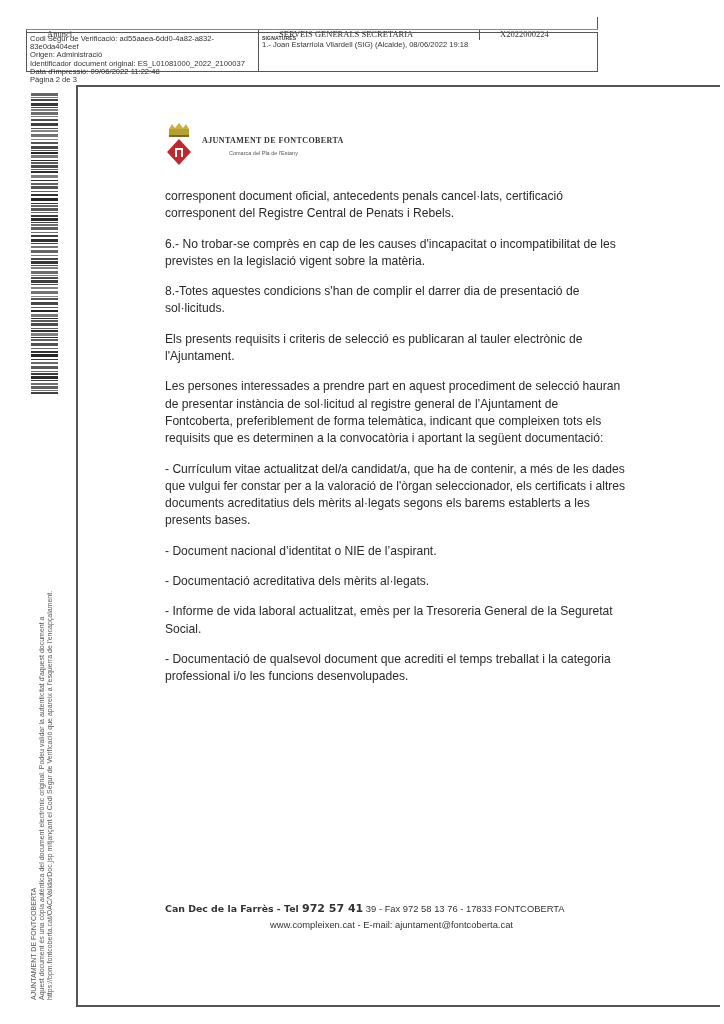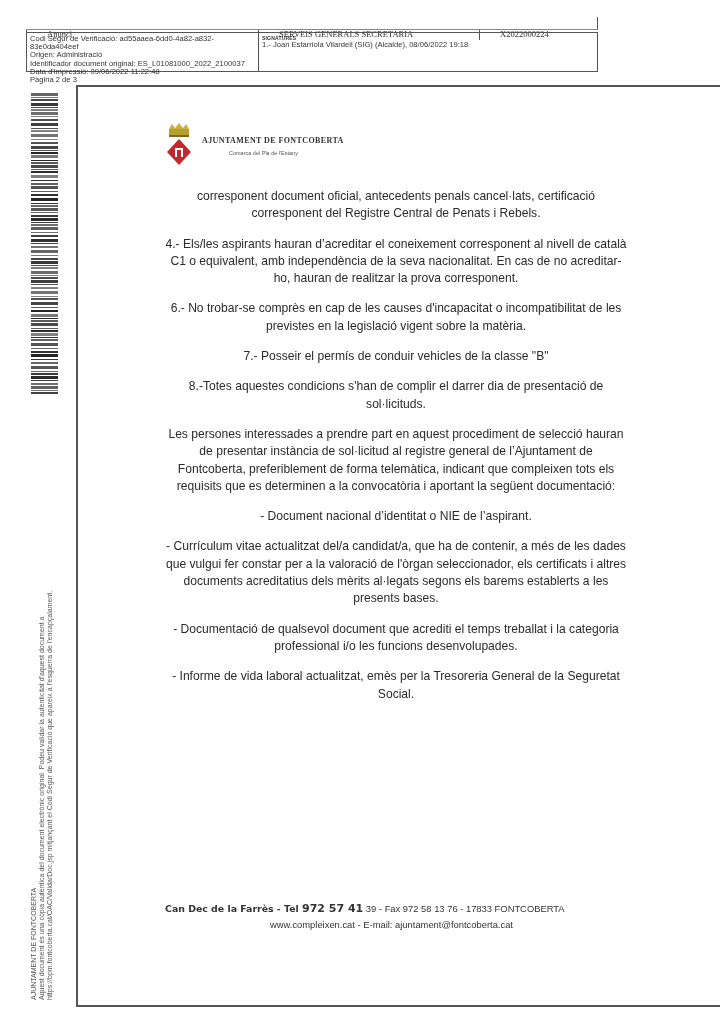--- a/index.html
+++ b/index.html
@@ -26,21 +26,21 @@
 
     
     .side-text { position: absolute; left: 30px; top: 1000px; transform-origin: 0 0; transform: rotate(-90deg); width: 440px; font-size: 7px; line-height: 7.8px; color: #555; white-space: nowrap; }
 
     
     .logo { position: absolute; left: 166px; top: 123px; width: 26px; height: 44px; }
     .lh-title { position: absolute; left: 202px; top: 136px; font-family: "Liberation Serif", serif; font-weight: bold; font-size: 8px; letter-spacing: 0.4px; color: #333; }
     .lh-sub { position: absolute; left: 229px; top: 150px; font-size: 5.5px; color: #555; }
 
     
-    .body { position: absolute; left: 165px; top: 188px; width: 462px; font-size: 12.1px; line-height: 17.3px; color: #2a2a2a; text-align: center; }
+    .body { position: absolute; left: 165px; top: 188px; width: 462px; font-size: 12.1px; line-height: 17.3px; color: #2a2a2a; }
     .para { margin: 0 0 13px 0; }
     .para.underline { text-decoration: underline; }
     .para.heading { margin-bottom: 11px; }
 
     
     .footer1 { position: absolute; left: 165px; top: 902px; font-size: 9.4px; color: #333; white-space: nowrap; }
     .footer1 .bold { font-family: "DejaVu Sans", sans-serif; font-weight: bold; font-size: 9.4px; }
     .footer1 .bold-big { font-weight: bold; font-size: 11px; }
     .footer2 { position: absolute; left: 270px; top: 919px; font-size: 9.4px; color: #333; white-space: nowrap; }
   </style>
@@ -177,29 +177,29 @@
     <path d="M13 16 L25 29 L13 42 L1 29 Z" fill="#c0282d"></path>
     <rect x="9" y="25" width="8" height="9" fill="#ffffff"></rect>
     <rect x="11" y="27" width="4" height="7" fill="#c0282d"></rect>
   </g>
 </svg>
 <div class="lh-title">AJUNTAMENT DE FONTCOBERTA</div>
 <div class="lh-sub">Comarca del Pla de l'Estany</div>
 
 <div class="body">
   <p class="para">corresponent document oficial, antecedents penals cancel·lats, certificació corresponent del Registre Central de Penats i Rebels.</p>
-  <p class="para">4.- Els/les aspirants hauran d’acreditar el coneixement corresponent al nivell de català C1 o equivalent, amb independència de la seva nacionalitat. En cas de no acreditar-ho, hauran de realitzar la prova corresponent.</p>
   <p class="para">6.- No trobar-se comprès en cap de les causes d'incapacitat o incompatibilitat de les previstes en la legislació vigent sobre la matèria.</p>
-  <p class="para">7.- Posseir el permís de conduir vehicles de la classe "B"</p>
   <p class="para">8.-Totes aquestes condicions s'han de complir el darrer dia de presentació de sol·licituds.</p>
+  <p class="para">Els presents requisits i criteris de selecció es publicaran al tauler electrònic de l'Ajuntament.</p>
   <p class="para">Les persones interessades a prendre part en aquest procediment de selecció hauran de presentar instància de sol·licitud al registre general de l’Ajuntament de Fontcoberta, preferiblement de forma telemàtica, indicant que compleixen tots els requisits que es determinen a la convocatòria i aportant la següent documentació:</p>
+  <p class="para">- Currículum vitae actualitzat del/a candidat/a, que ha de contenir, a més de les dades que vulgui fer constar per a la valoració de l'òrgan seleccionador, els certificats i altres documents acreditatius dels mèrits al·legats segons els barems establerts a les presents bases.</p>
   <p class="para">- Document nacional d’identitat o NIE de l’aspirant.</p>
-  <p class="para">- Currículum vitae actualitzat del/a candidat/a, que ha de contenir, a més de les dades que vulgui fer constar per a la valoració de l'òrgan seleccionador, els certificats i altres documents acreditatius dels mèrits al·legats segons els barems establerts a les presents bases.</p>
+  <p class="para">- Documentació acreditativa dels mèrits al·legats.</p>
+  <p class="para">- Informe de vida laboral actualitzat, emès per la Tresoreria General de la Seguretat Social.</p>
   <p class="para">- Documentació de qualsevol document que acrediti el temps treballat i la categoria professional i/o les funcions desenvolupades.</p>
-  <p class="para">- Informe de vida laboral actualitzat, emès per la Tresoreria General de la Seguretat Social.</p>
 </div>
 
 <div class="footer1">
   <span class="bold">Can Dec de la Farrès - Tel </span><span class="bold bold-big">972 57 41</span><span> 39 - Fax 972 58 13 76 - 17833 FONTCOBERTA</span>
 </div>
 <div class="footer2">
   <span>www.compleixen.cat</span><span> - E-mail: </span><span>ajuntament@fontcoberta.cat</span>
 </div>
 
 </body></html>

